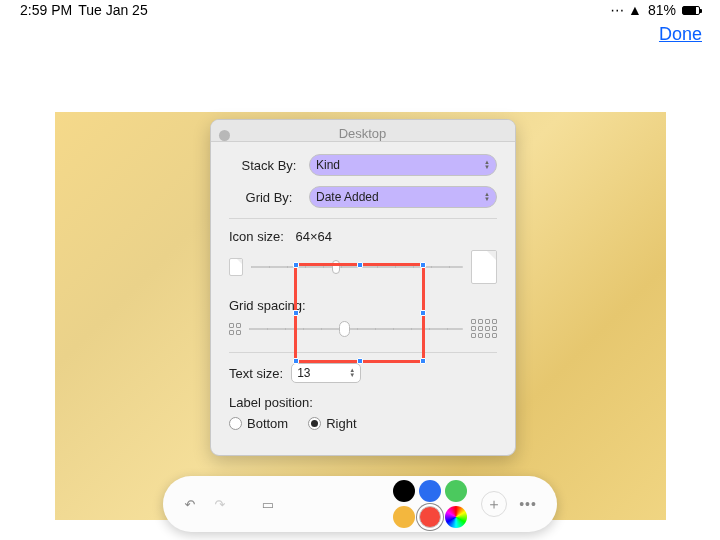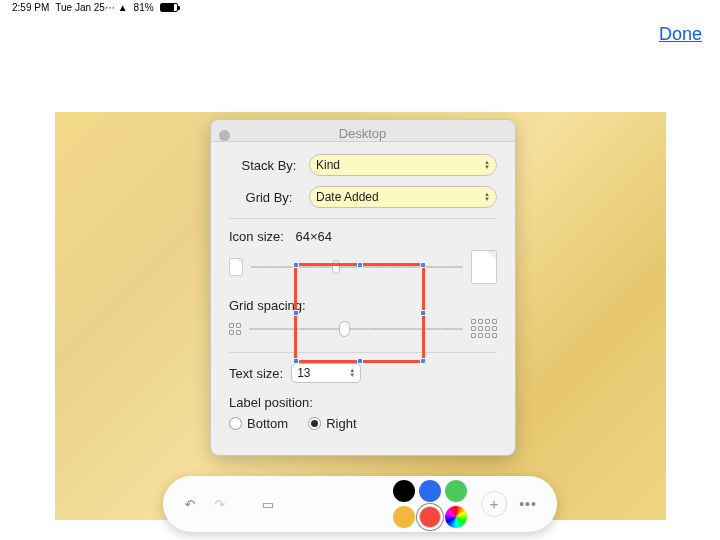--- a/index.html
+++ b/index.html
@@ -1,28 +1,28 @@
 <!DOCTYPE html>
 <html><head>
 <meta charset="utf-8">
 <style>
 *{margin:0;padding:0;box-sizing:border-box;font-family:-apple-system,Helvetica,Arial,sans-serif}
 body{background:#fff;width:720px;height:540px;position:relative;overflow:hidden}
-.statusbar{display:flex;justify-content:flex-start;padding:2px 12px;font-size:10px;color:#000}
+.statusbar{display:flex;justify-content:space-between;padding:2px 20px;font-size:14px;color:#000}
 .statusbar .left,.statusbar .right{display:flex;gap:6px;align-items:center}
 .done{position:absolute;top:24px;right:18px;color:#0a60ff;font-size:18px;text-decoration:underline}
 .canvas{position:absolute;left:55px;top:112px;width:611px;height:408px;background:linear-gradient(135deg,#f5d98a 0%,#ead28a 25%,#f5df9a 50%,#e6c76f 75%,#f0d582 100%)}
 .panel{position:absolute;left:210px;top:119px;width:306px;height:337px;background:#efefef;border:1px solid #c8c8c8;border-radius:9px;box-shadow:0 6px 18px rgba(0,0,0,0.2);overflow:hidden}
 .titlebar{background:#e7e7e7;border-bottom:1px solid #d0d0d0;height:22px;display:flex;align-items:flex-end;position:relative}
 .traffic{width:11px;height:11px;border-radius:50%;background:#b8b8b8;margin-left:8px}
 .titlebar .t{flex:1;text-align:center;color:#8a8a8a;font-size:13px;font-weight:500;margin-right:20px}
 .body{padding:12px 18px;font-size:13px;color:#222}
 .row{display:flex;align-items:center;margin-bottom:10px}
 .lbl{width:80px;text-align:center}
-.sel{flex:1;background:#fef9c3;border:1px solid #c3c3c3;border-radius:11px;height:22px;display:flex;align-items:center;justify-content:space-between;padding:0 6px;font-size:12px}
+.sel{flex:1;background:#c4b5fd;border:1px solid #c3c3c3;border-radius:11px;height:22px;display:flex;align-items:center;justify-content:space-between;padding:0 6px;font-size:12px}
 .arrows{display:flex;flex-direction:column;font-size:6px;color:#666;line-height:5px}
 .hr{border:none;border-top:1px solid #d5d5d5;margin:4px 0 10px}
 .val{margin-left:8px}
 .srow{display:flex;align-items:center;margin:6px 0 14px;gap:8px}
 .doc-sm{width:14px;height:18px;background:#fff;border:1px solid #ccc;border-radius:2px;position:relative}
 .doc-sm:after{content:"";position:absolute;top:0;right:0;border-style:solid;border-width:0 5px 5px 0;border-color:transparent #eee transparent transparent}
 .doc-lg{width:26px;height:34px;background:#fff;border:1px solid #ccc;border-radius:2px;position:relative}
 .doc-lg:after{content:"";position:absolute;top:0;right:0;border-style:solid;border-width:0 9px 9px 0;border-color:transparent #eee transparent transparent}
 .track{flex:1;height:2px;background:repeating-linear-gradient(90deg,#bbb 0 1px,transparent 1px 18px),linear-gradient(#ccc,#ccc);background-size:100% 2px;position:relative;border-radius:1px}
 .thumb{position:absolute;top:-6px;width:8px;height:14px;background:#fff;border:1px solid #bbb;border-radius:6px}

